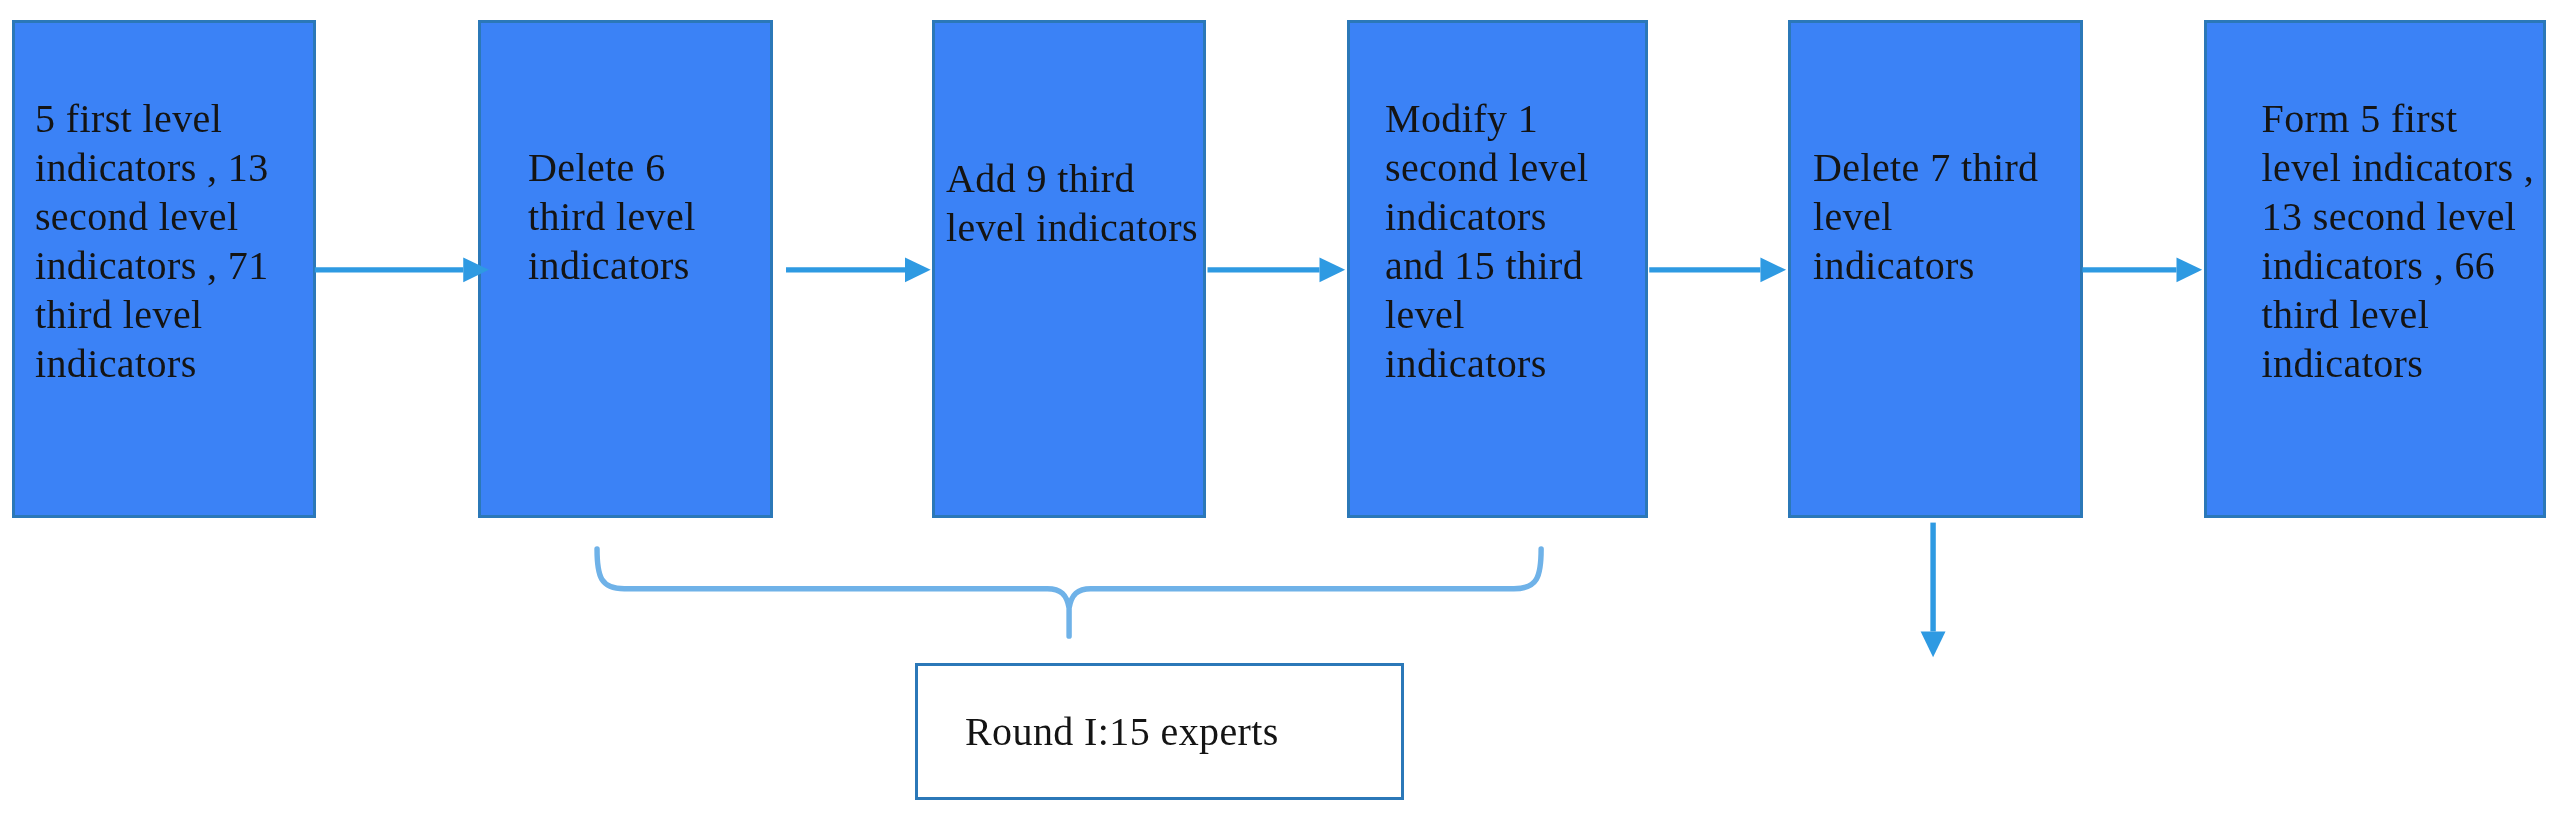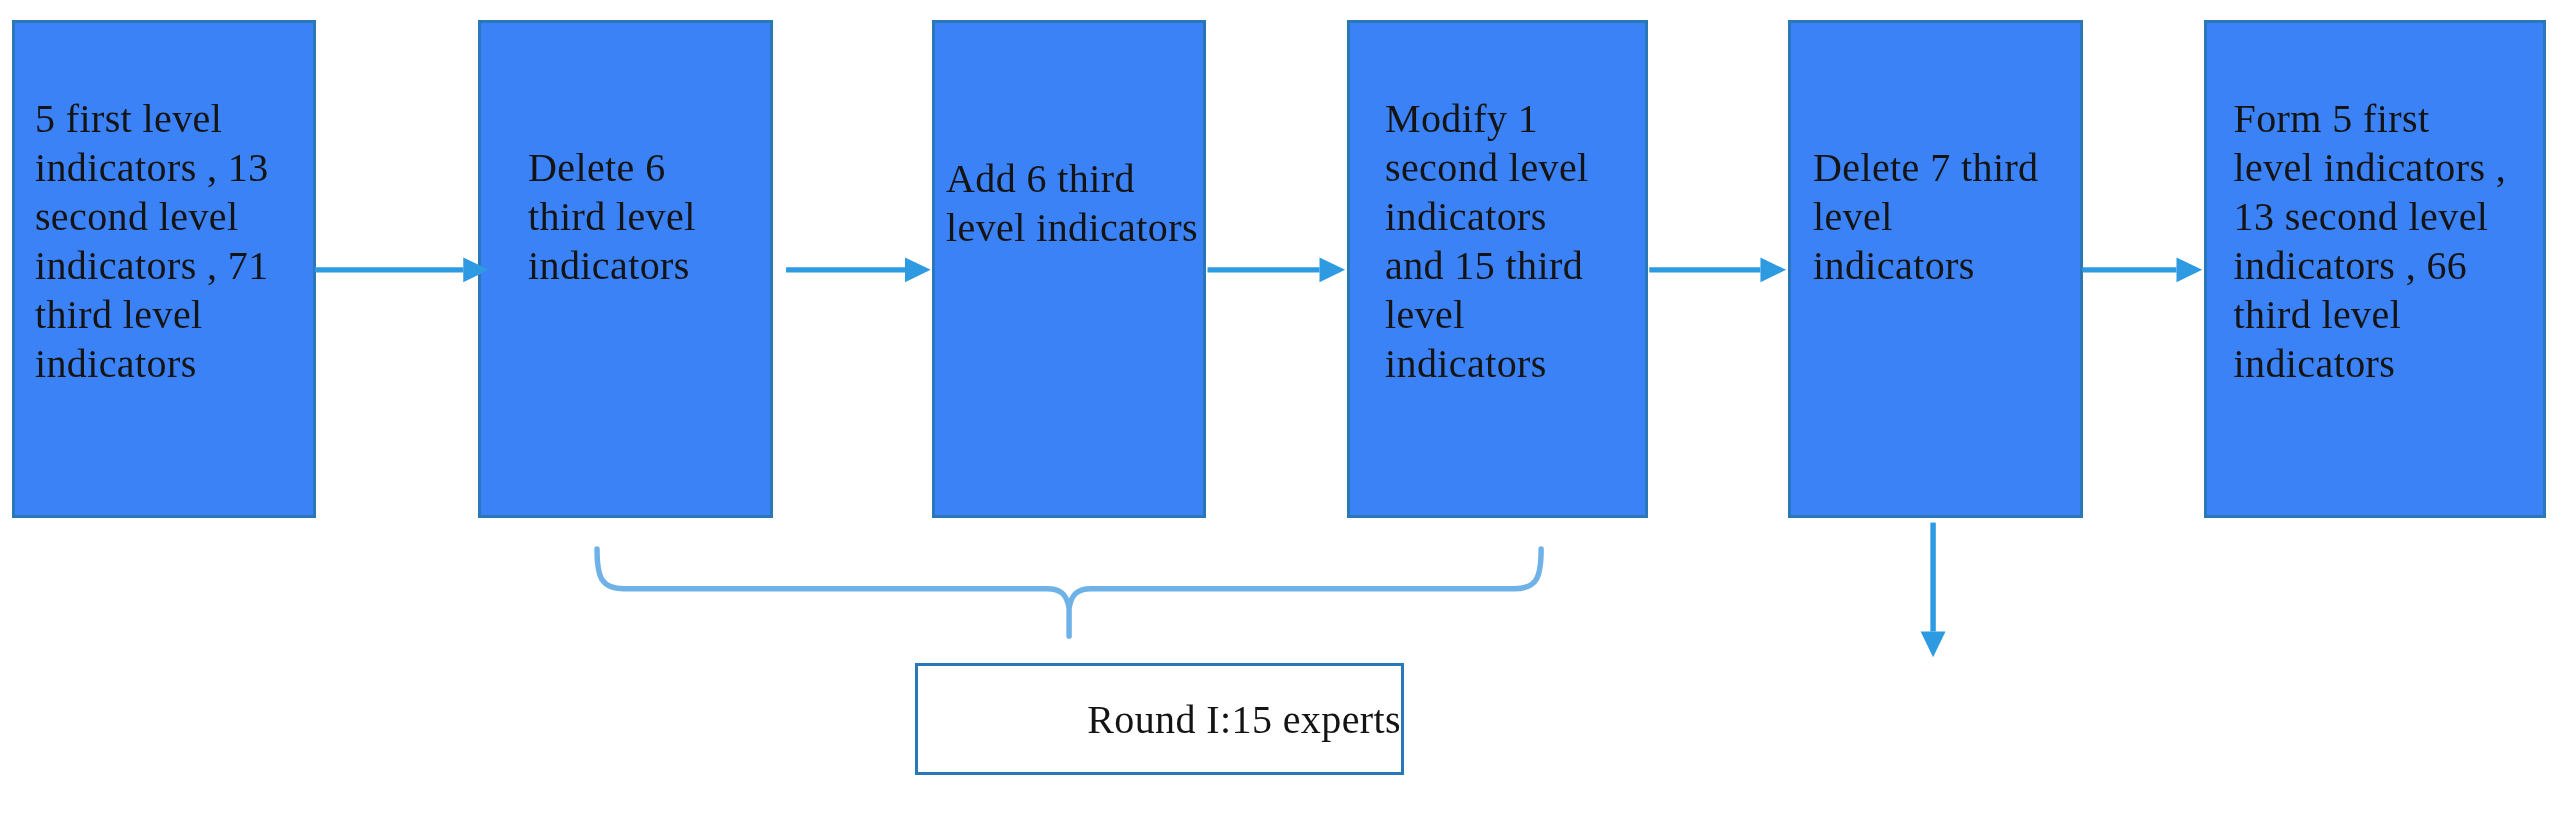--- a/index.html
+++ b/index.html
@@ -25,38 +25,38 @@
     font-size: 40px;
     line-height: 49px;
     white-space: pre-line;
     letter-spacing: 0.4px;
   }
   .b1 { left: 12.4px;   width: 304px; }
   .b2 { left: 478px;  width: 295px; }
   .b3 { left: 932px; width: 274px; }
   .b4 { left: 1347px; width: 301px; }
   .b5 { left: 1788px; width: 295px; }
-  .b6 { left: 2204px; width: 342px; }
+  .b6 { left: 2204px; width: 342px; padding-left: 28px; }
   .b1 .box-label { padding: 71px 3.9px 0 19.5px; }
   .b2 .box-label { padding: 120px 3.9px 0 47px; }
   .b3 .box-label { padding: 131px 1.6px 0 11px; }
   .b4 .box-label { padding: 71px 18px 0 35px; }
   .b5 .box-label { padding: 120px 3.9px 0 22px; }
   .b6 .box-label { padding: 71px 3.9px 0 26.5px; }
 
   .round-box {
     position: absolute;
     box-sizing: border-box;
     border: 3.1px solid #2b78b8;
     background: #ffffff;
     display: flex;
     align-items: center;
     padding-left: 47px;
   }
-  .r1 { left: 915px; top: 663px; width: 489px; height: 112px; justify-content: flex-end; }
+  .r1 { left: 915px; top: 663px; width: 489px; height: 137px; }
   .r2 { left: 1645px; top: 663px; width: 486px; height: 134px; }
   .round-label {
     font-size: 40px;
     line-height: 49px;
     white-space: pre-line;
     letter-spacing: 0.4px;
   }
   .overlay {
     position: absolute;
     left: 0; top: 0;
@@ -79,21 +79,21 @@
 indicators</span>
   </div>
 
   <div class="box b2">
     <span class="box-label">Delete 6
 third level
 indicators</span>
   </div>
 
   <div class="box b3">
-    <span class="box-label">Add 6 third
+    <span class="box-label">Add 9 third
 level indicators</span>
   </div>
 
   <div class="box b4">
     <span class="box-label">Modify 1
 second level
 indicators
 and 15 third
 level
 indicators</span>

